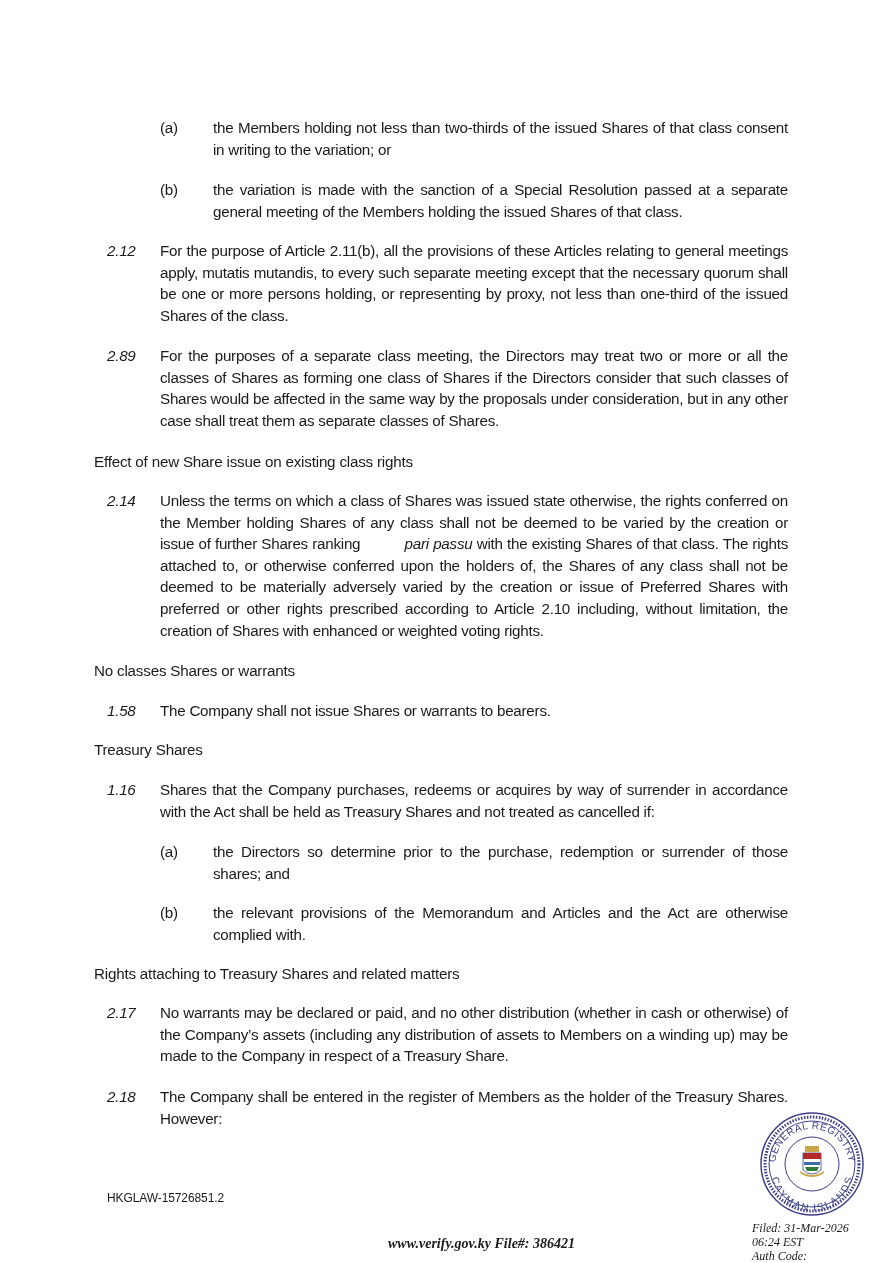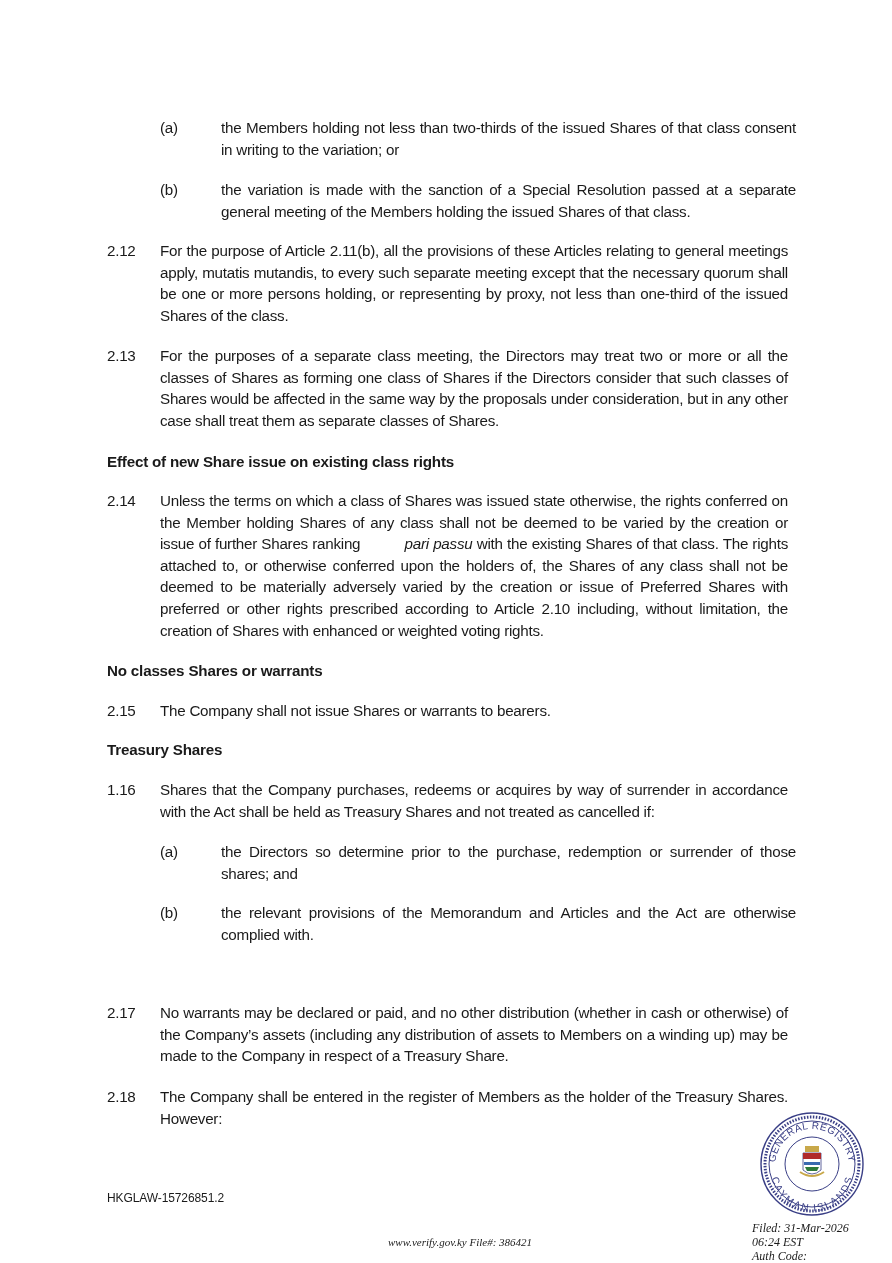--- a/index.html
+++ b/index.html
@@ -1,26 +1,26 @@
 <!DOCTYPE html>
 <html><head>
 <meta charset="utf-8">
 <style>
   html, body { margin: 0; padding: 0; background: #ffffff; }
   body { width: 892px; height: 1263px; position: relative; overflow: hidden;
          font-family: "Liberation Sans", sans-serif; color: #1a1a1a; }
   .page { position: absolute; left: 0; top: 0; width: 892px; height: 1263px; }
   .block { position: absolute; font-size: 15.2px; line-height: 21.6px; letter-spacing: -0.25px; }
-  .num { position: absolute; left: 107px; }
+  .num { position: absolute; left: 107px; font-style: italic; }
   .clause-text { position: absolute; left: 160px; width: 628px; text-align: justify; }
   .sub-label { position: absolute; left: 160px; }
-  .sub-text { position: absolute; left: 213px; width: 575px; text-align: justify; margin-left: 8px; }
-  .heading { position: absolute; left: 107px; font-weight: bold; font-size: 15.2px; line-height: 21.6px; letter-spacing: -0.2px; }
+  .sub-text { position: absolute; left: 213px; width: 575px; text-align: justify; }
+  .heading { position: absolute; left: 94px; font-weight: normal; font-size: 15.2px; line-height: 21.6px; letter-spacing: -0.2px; }
   .footer-ref { position: absolute; left: 107px; top: 1191px; font-size: 12px; letter-spacing: -0.1px; }
-  .verify { position: absolute; left: 388px; top: 1236px; font-family: "Liberation Serif", serif; font-style: italic; font-size: 11px; }
+  .verify { position: absolute; left: 388px; top: 1236px; font-family: "Liberation Serif", serif; font-style: italic; font-size: 14px; font-weight: bold; }
   .stamp { position: absolute; left: 758px; top: 1110px; width: 108px; height: 108px; }
   .filed { position: absolute; left: 752px; top: 1221px; font-family: "Liberation Serif", serif; font-style: italic; font-size: 12px; line-height: 14px; text-align: left; width: 122px; }
   em { font-style: italic; margin-left: 40px; }
 </style>
 </head>
 <body>
 
 <div class="page">
 
   <div class="block" style="top:117px;">
@@ -31,54 +31,55 @@
     <span class="sub-label">(b)</span>
     <div class="sub-text">the variation is made with the sanction of a Special Resolution passed at a separate general meeting of the Members holding the issued Shares of that class.</div>
   </div>
 
   <div class="block" style="top:240px;">
     <span class="num">2.12</span>
     <div class="clause-text">For the purpose of Article 2.11(b), all the provisions of these Articles relating to general meetings apply, mutatis mutandis, to every such separate meeting except that the necessary quorum shall be one or more persons holding, or representing by proxy, not less than one-third of the issued Shares of the class.</div>
   </div>
 
   <div class="block" style="top:345px;">
-    <span class="num">2.13</span>
+    <span class="num">2.89</span>
     <div class="clause-text">For the purposes of a separate class meeting, the Directors may treat two or more or all the classes of Shares as forming one class of Shares if the Directors consider that such classes of Shares would be affected in the same way by the proposals under consideration, but in any other case shall treat them as separate classes of Shares.</div>
   </div>
 
   <div class="heading" style="top:451px;">Effect of new Share issue on existing class rights</div>
 
   <div class="block" style="top:490px;">
     <span class="num">2.14</span>
     <div class="clause-text"><span>Unless the terms on which a class of Shares was issued state otherwise, the rights conferred on the Member holding Shares of any class shall not be deemed to be varied by the creation or issue of further Shares ranking </span><em>pari passu</em><span> with the existing Shares of that class. The rights attached to, or otherwise conferred upon the holders of, the Shares of any class shall not be deemed to be materially adversely varied by the creation or issue of Preferred Shares with preferred or other rights prescribed according to Article 2.10 including, without limitation, the creation of Shares with enhanced or weighted voting rights.</span></div>
   </div>
 
   <div class="heading" style="top:660px;">No classes Shares or warrants</div>
 
   <div class="block" style="top:700px;">
-    <span class="num">2.15</span>
+    <span class="num">1.58</span>
     <div class="clause-text">The Company shall not issue Shares or warrants to bearers.</div>
   </div>
 
   <div class="heading" style="top:739px;">Treasury Shares</div>
 
   <div class="block" style="top:779px;">
     <span class="num">1.16</span>
     <div class="clause-text">Shares that the Company purchases, redeems or acquires by way of surrender in accordance with the Act shall be held as Treasury Shares and not treated as cancelled if:</div>
   </div>
 
   <div class="block" style="top:841px;">
     <span class="sub-label">(a)</span>
     <div class="sub-text">the Directors so determine prior to the purchase, redemption or surrender of those shares; and</div>
   </div>
   <div class="block" style="top:902px;">
     <span class="sub-label">(b)</span>
     <div class="sub-text">the relevant provisions of the Memorandum and Articles and the Act are otherwise complied with.</div>
   </div>
 
+  <div class="heading" style="top:963px;">Rights attaching to Treasury Shares and related matters</div>
 
   <div class="block" style="top:1002px;">
     <span class="num">2.17</span>
     <div class="clause-text">No warrants may be declared or paid, and no other distribution (whether in cash or otherwise) of the Company’s assets (including any distribution of assets to Members on a winding up) may be made to the Company in respect of a Treasury Share.</div>
   </div>
 
   <div class="block" style="top:1086px;">
     <span class="num">2.18</span>
     <div class="clause-text">The Company shall be entered in the register of Members as the holder of the Treasury Shares. However:</div>
   </div>

